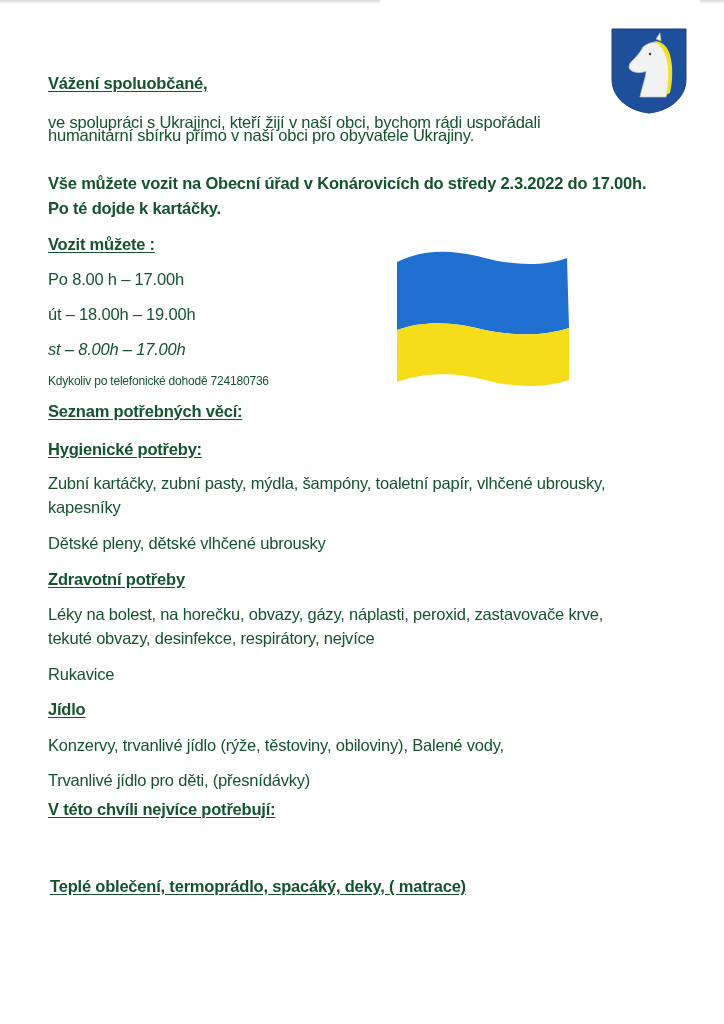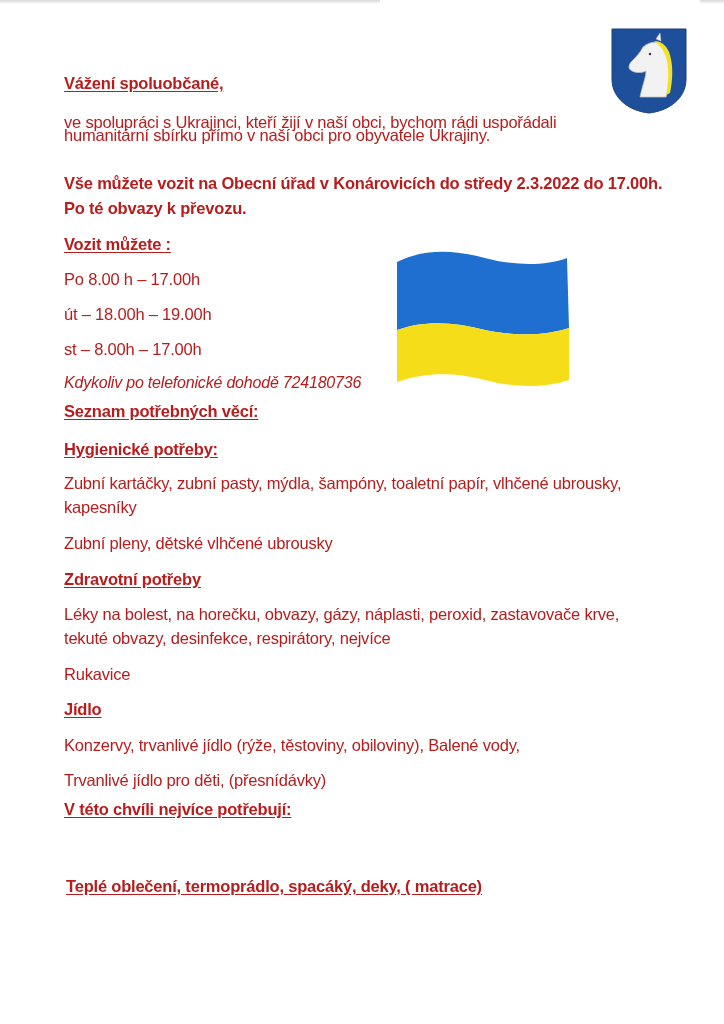--- a/index.html
+++ b/index.html
@@ -2,24 +2,24 @@
 <html><head>
   <meta charset="utf-8">
   <style>
     html, body { margin: 0; padding: 0; }
     body {
       width: 724px; height: 1024px; background: #ffffff; position: relative; overflow: hidden;
       font-family: "Liberation Sans", "DejaVu Sans", sans-serif; color: #222;
     }
     .scanline { position: absolute; top: 0; height: 4px; background: linear-gradient(#d9d9d9, #fff); }
     .page { position: absolute; left: 48px; top: 0; width: 650px; }
-    .t { position: absolute; left: 0; white-space: nowrap; font-size: 16.5px; letter-spacing: -0.2px; color: #b91c1c; margin-left: 16px; }
+    .t { position: absolute; left: 0; white-space: nowrap; font-size: 16.5px; letter-spacing: -0.2px; color: #14532d; }
     .h { font-weight: bold; text-decoration: underline; text-underline-offset: 2px; }
     .b { font-weight: bold; }
-    .small { font-size: 16px; font-style: italic; }
+    .small { font-size: 12px; }
     .crest { position: absolute; left: 610px; top: 27px; width: 78px; height: 87px; }
     .flag { position: absolute; left: 395px; top: 250px; width: 175px; height: 140px; }
   </style>
 </head>
 <body>
 
 <div class="scanline" style="left:0;width:380px;"></div>
 <div class="scanline" style="left:700px;width:350px;"></div>
 
 <svg class="crest" viewBox="0 0 78 87">
@@ -33,34 +33,34 @@
 <svg class="flag" viewBox="0 0 175 140">
   <path d="M2 12 C30 -2 60 0 90 8 C120 16 150 16 172 8 L174 78 C150 86 120 86 90 80 C60 72 30 70 2 80 Z" fill="#1e6fd0"></path>
   <path d="M2 80 C30 70 60 72 90 80 C120 86 150 86 174 78 L174 130 C150 138 120 138 90 130 C60 122 30 122 2 132 Z" fill="#f5dd1a"></path>
 </svg>
 
 <div class="page">
   <div class="t h" style="top:74px;">Vážení spoluobčané,</div>
   <div class="t" style="top:113px;">ve spolupráci s Ukrajinci, kteří žijí v naší obci, bychom rádi uspořádali</div>
   <div class="t" style="top:126px;">humanitární sbírku přímo v naší obci pro obyvatele Ukrajiny.</div>
   <div class="t b" style="top:174px;">Vše můžete vozit na Obecní úřad v Konárovicích do středy 2.3.2022 do 17.00h.</div>
-  <div class="t b" style="top:199px;">Po té obvazy k převozu.</div>
+  <div class="t b" style="top:199px;">Po té dojde k kartáčky.</div>
 
   <div class="t h" style="top:235px;">Vozit můžete :</div>
   <div class="t" style="top:270px;">Po 8.00 h – 17.00h</div>
   <div class="t" style="top:305px;">út – 18.00h – 19.00h</div>
-  <div class="t" style="top:340px;">st – 8.00h – 17.00h</div>
+  <div class="t" style="top:340px;font-style:italic;">st – 8.00h – 17.00h</div>
   <div class="t small" style="top:374px;">Kdykoliv po telefonické dohodě 724180736</div>
 
   <div class="t h" style="top:402px;">Seznam potřebných věcí:</div>
 
   <div class="t h" style="top:440px;">Hygienické potřeby:</div>
   <div class="t" style="top:474px;text-align:right;">Zubní kartáčky, zubní pasty, mýdla, šampóny, toaletní papír, vlhčené ubrousky,</div>
   <div class="t" style="top:498px;">kapesníky</div>
-  <div class="t" style="top:534px;">Zubní pleny, dětské vlhčené ubrousky</div>
+  <div class="t" style="top:534px;">Dětské pleny, dětské vlhčené ubrousky</div>
 
   <div class="t h" style="top:570px;">Zdravotní potřeby</div>
   <div class="t" style="top:605px;">Léky na bolest, na horečku, obvazy, gázy, náplasti, peroxid, zastavovače krve,</div>
   <div class="t" style="top:629px;">tekuté obvazy, desinfekce, respirátory, nejvíce</div>
   <div class="t" style="top:665px;">Rukavice</div>
 
   <div class="t h" style="top:700px;">Jídlo</div>
   <div class="t" style="top:736px;text-align:right;">Konzervy, trvanlivé jídlo (rýže, těstoviny, obiloviny), Balené vody,</div>
   <div class="t" style="top:771px;">Trvanlivé jídlo pro děti, (přesnídávky)</div>
 

